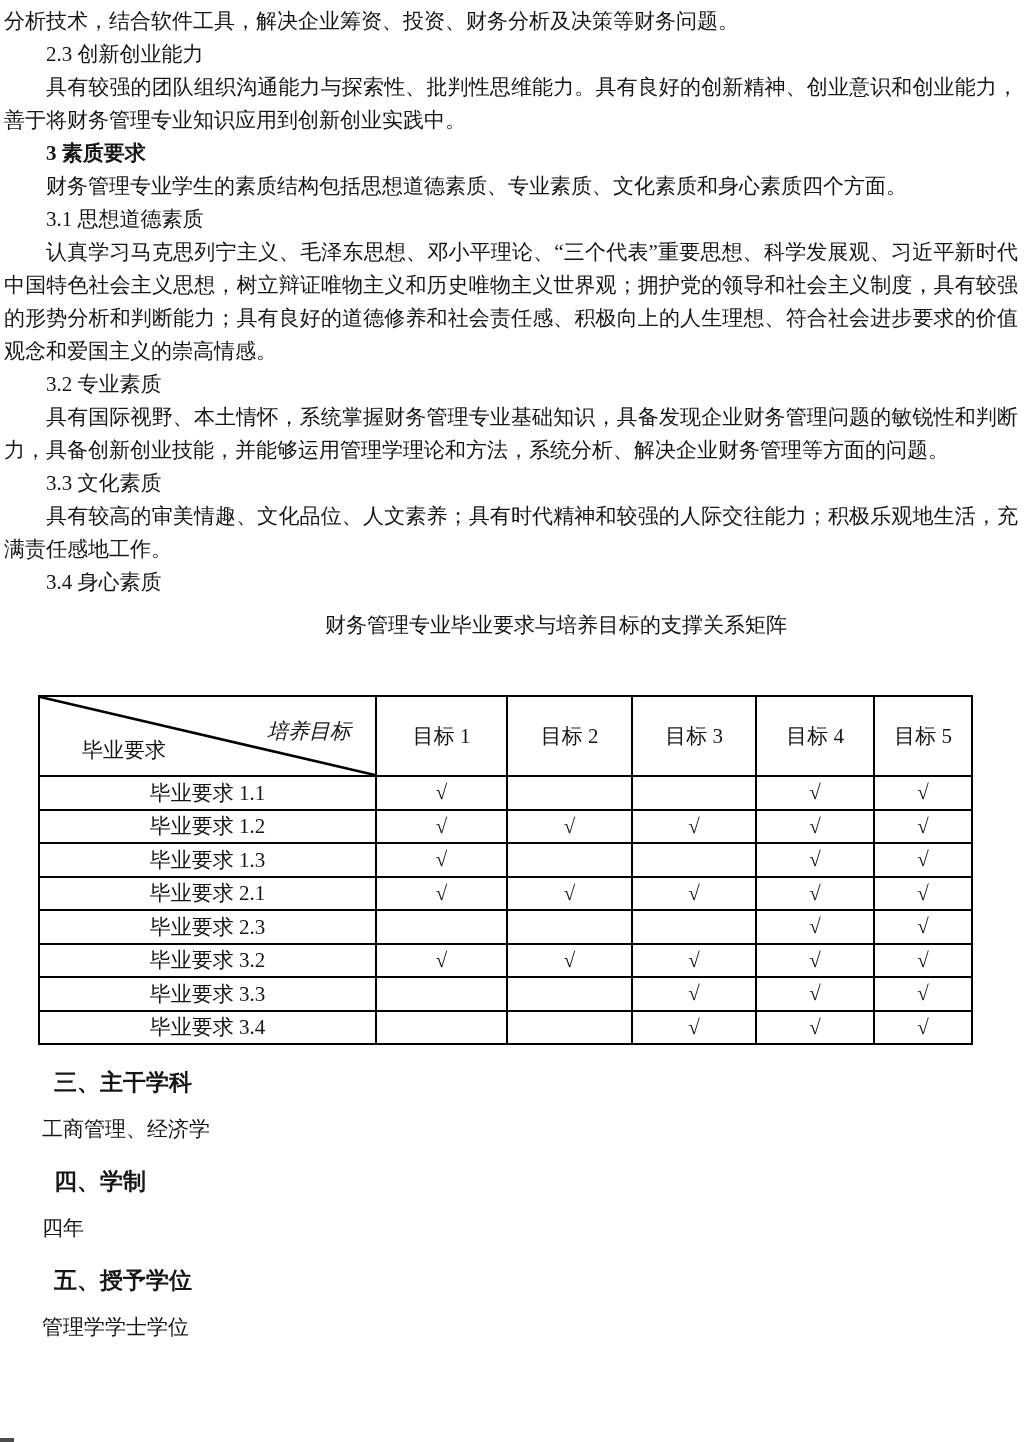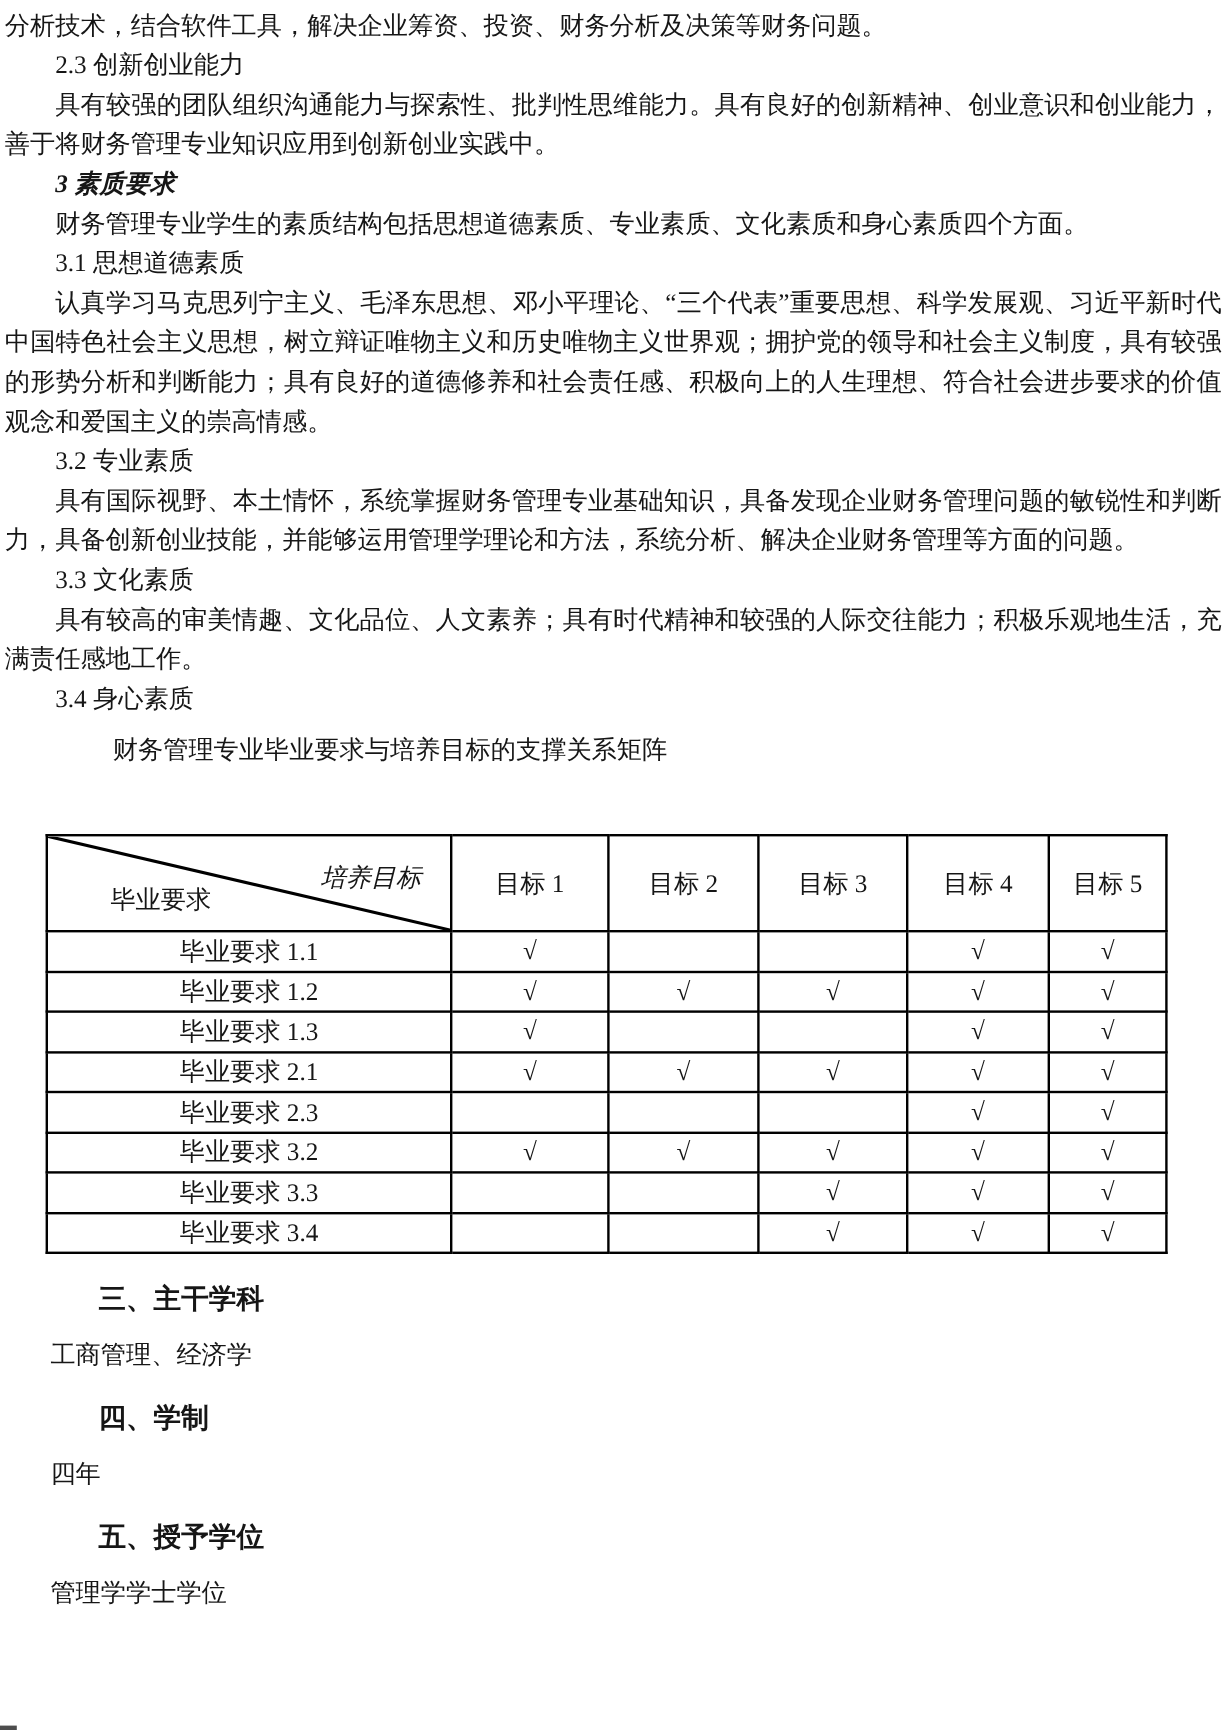--- a/index.html
+++ b/index.html
@@ -9,46 +9,46 @@
     font-family:"Liberation Serif","DejaVu Serif",serif;
   }
   .page { padding:5px 6px 0 4px; }
 
   p.line {
     margin:0; font-size:21px; line-height:33px;
     text-align:justify; text-align-last:left;
     letter-spacing:0;
   }
   p.ind { text-indent:42px; }
-  p.b   { font-weight:bold;font-style:italic; }
+  p.b   { font-weight:bold; }
 
   .tbl-title {
     margin:10px 0 0 0; font-size:21px; line-height:33px;
-    text-align:left; text-indent:90px;
+    text-align:center; text-indent:90px;
   }
 
   table.matrix {
     border-collapse:collapse; table-layout:fixed;
     margin:53px 0 0 34px; width:933px;
   }
   table.matrix td {
     border:2px solid #000; padding:0;
     font-size:21px; text-align:center; vertical-align:middle;
     overflow:hidden;
   }
   tr.hrow td { height:78px; }
   tr.mrow td { height:31.5px; }
   td.corner { position:relative; }
   td.corner svg { position:absolute; left:0; top:0; width:100%; height:100%; display:block; }
   .corner-top  { position:absolute; top:20px;  right:24px; font-size:21px;font-style:italic; }
-  .corner-bot  { position:absolute; bottom:11px; left:52px; font-size:21px; }
+  .corner-bot  { position:absolute; bottom:11px; left:42px; font-size:21px; }
   td.check-cell { font-size:22px; }
 
   .sec-h {
-    margin:22px 0 0 78px; font-size:23px; line-height:30px; font-weight:bold;
+    margin:22px 0 0 50px; font-size:23px; line-height:30px; font-weight:bold;
     font-family:"Liberation Sans","DejaVu Sans",sans-serif;
   }
   .sec-b { margin:17px 0 0 38px; font-size:21px; line-height:30px; }
 
   .scan-artifact {
     position:absolute; left:0; bottom:0; width:14px; height:4px; background:#4d4d4d;
   }
 </style>
 </head>
 <body>

